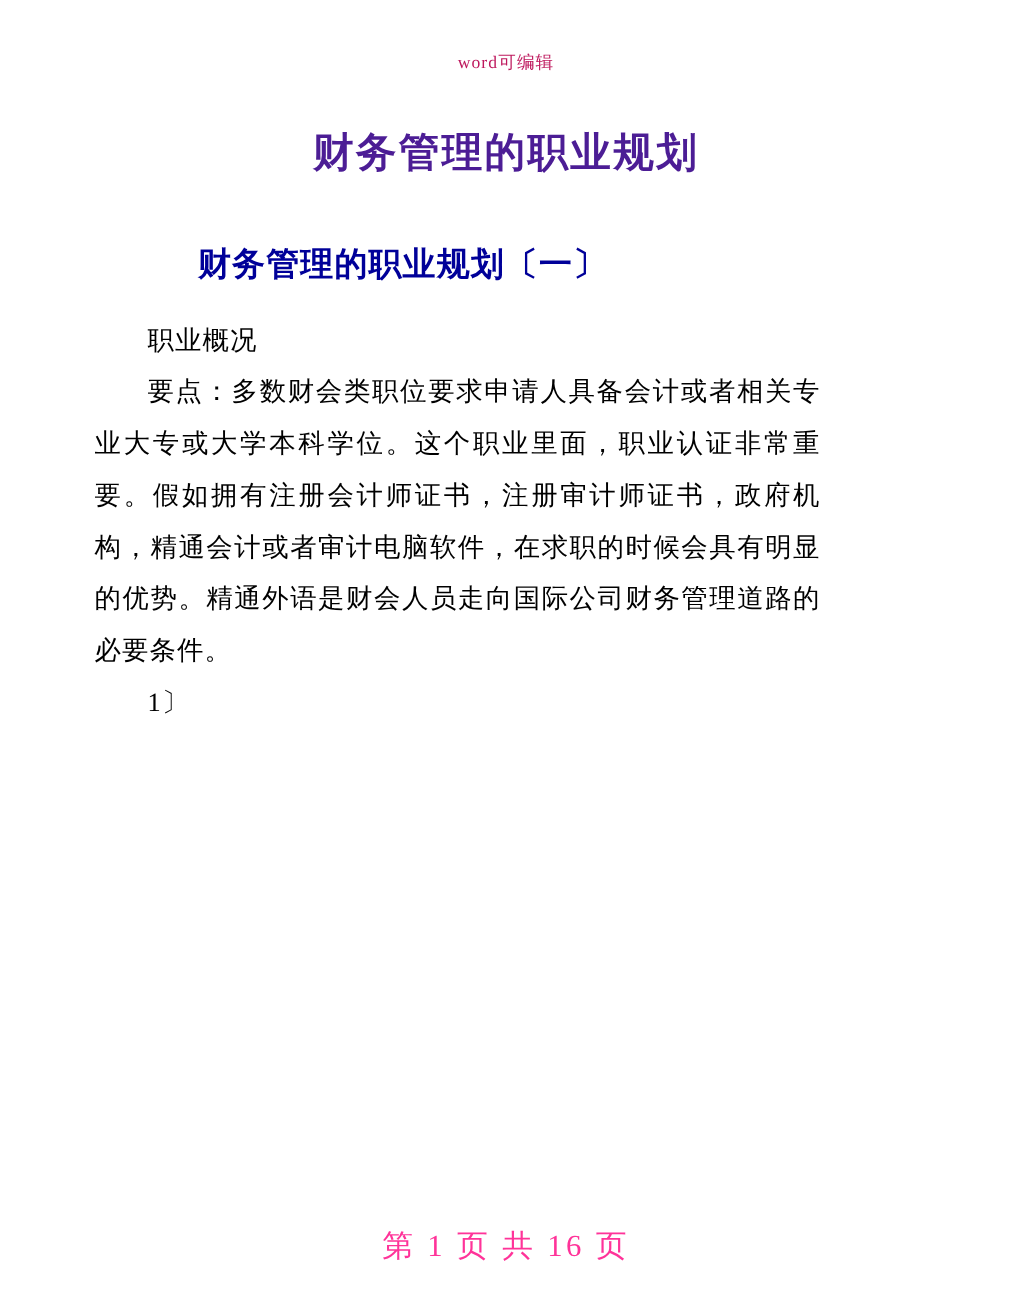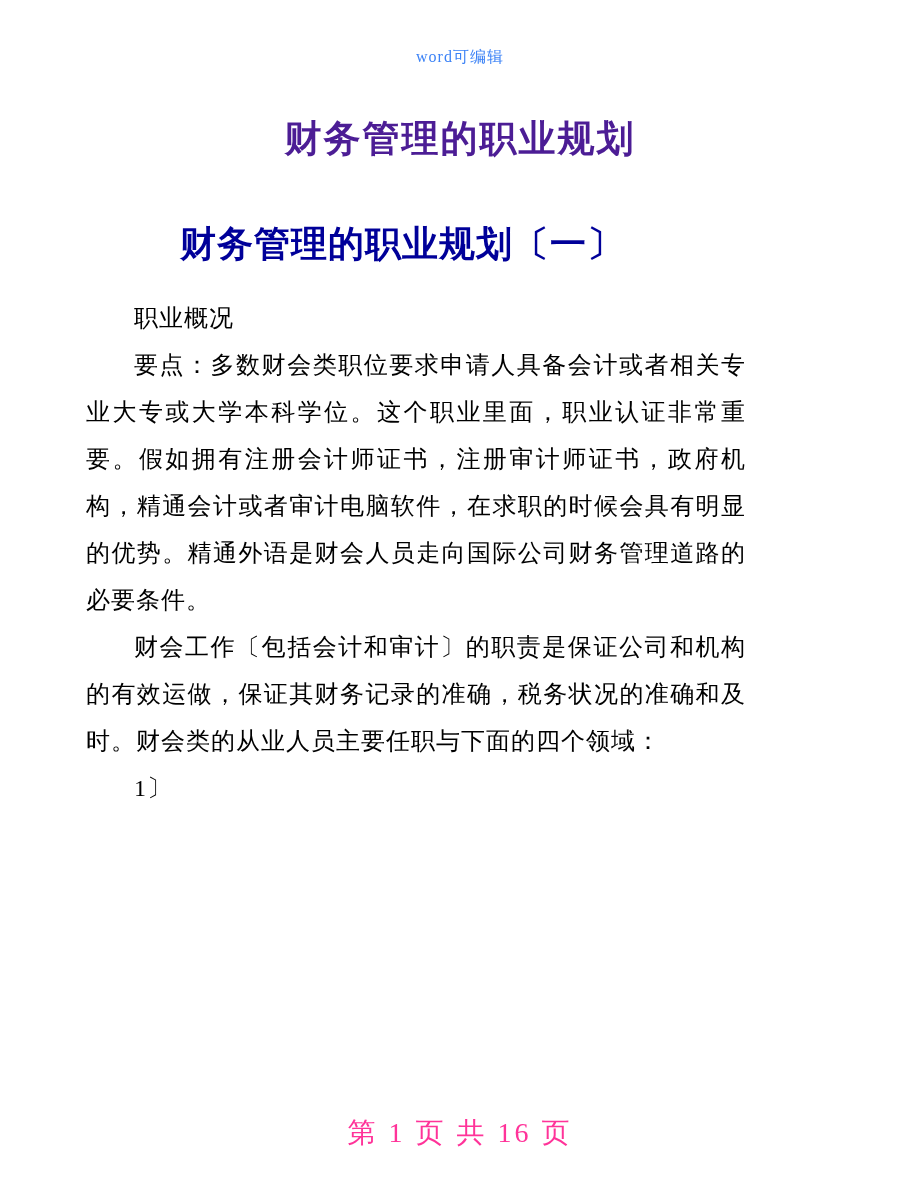--- a/index.html
+++ b/index.html
@@ -9,35 +9,35 @@
     background: #ffffff;
     position: relative;
     font-family: "Liberation Serif", serif;
     color: #000000;
     overflow: hidden;
   }
   .watermark {
     padding-top: 47px;
     text-align: center;
     font-size: 16px;
-    color: #3b82f6;
+    color: #be185d;
     letter-spacing: 1px;
   }
   .doc-title {
     margin: 46px 0 0 0;
     text-align: center;
     font-size: 37px;
     font-weight: bold;
     color: #4c1d95;
     font-family: "Liberation Sans", sans-serif;
     letter-spacing: 2px;
   }
   .section-title {
     margin: 56px 0 0 180px;
-    font-size: 36px;
+    font-size: 30px;
     font-weight: bold;
     color: #000099;
     font-family: "Liberation Sans", sans-serif;
     letter-spacing: 1px;
   }
   .body-text {
     margin: 26px 130px 0 86px;
     width: 660px;
     font-size: 24px;
     line-height: 47px;
@@ -63,17 +63,16 @@
 
 <div class="watermark">word可编辑</div>
 
 <h1 class="doc-title">财务管理的职业规划</h1>
 
 <h2 class="section-title">财务管理的职业规划〔一〕</h2>
 
 <div class="body-text">
   <p class="para indent">职业概况</p>
   <p class="para indent">要点：多数财会类职位要求申请人具备会计或者相关专业大专或大学本科学位。这个职业里面，职业认证非常重要。假如拥有注册会计师证书，注册审计师证书，政府机构，精通会计或者审计电脑软件，在求职的时候会具有明显的优势。精通外语是财会人员走向国际公司财务管理道路的必要条件。</p>
-  <p class="para indent">财会工作〔包括会计和审计〕的职责是保证公司和机构的有效运做，保证其财务记录的准确，税务状况的准确和及时。财会类的从业人员主要任职与下面的四个领域：</p>
   <p class="para indent">1〕</p>
 </div>
 
 <div class="page-footer">第 1 页 共 16 页</div>
 
 </body></html>

